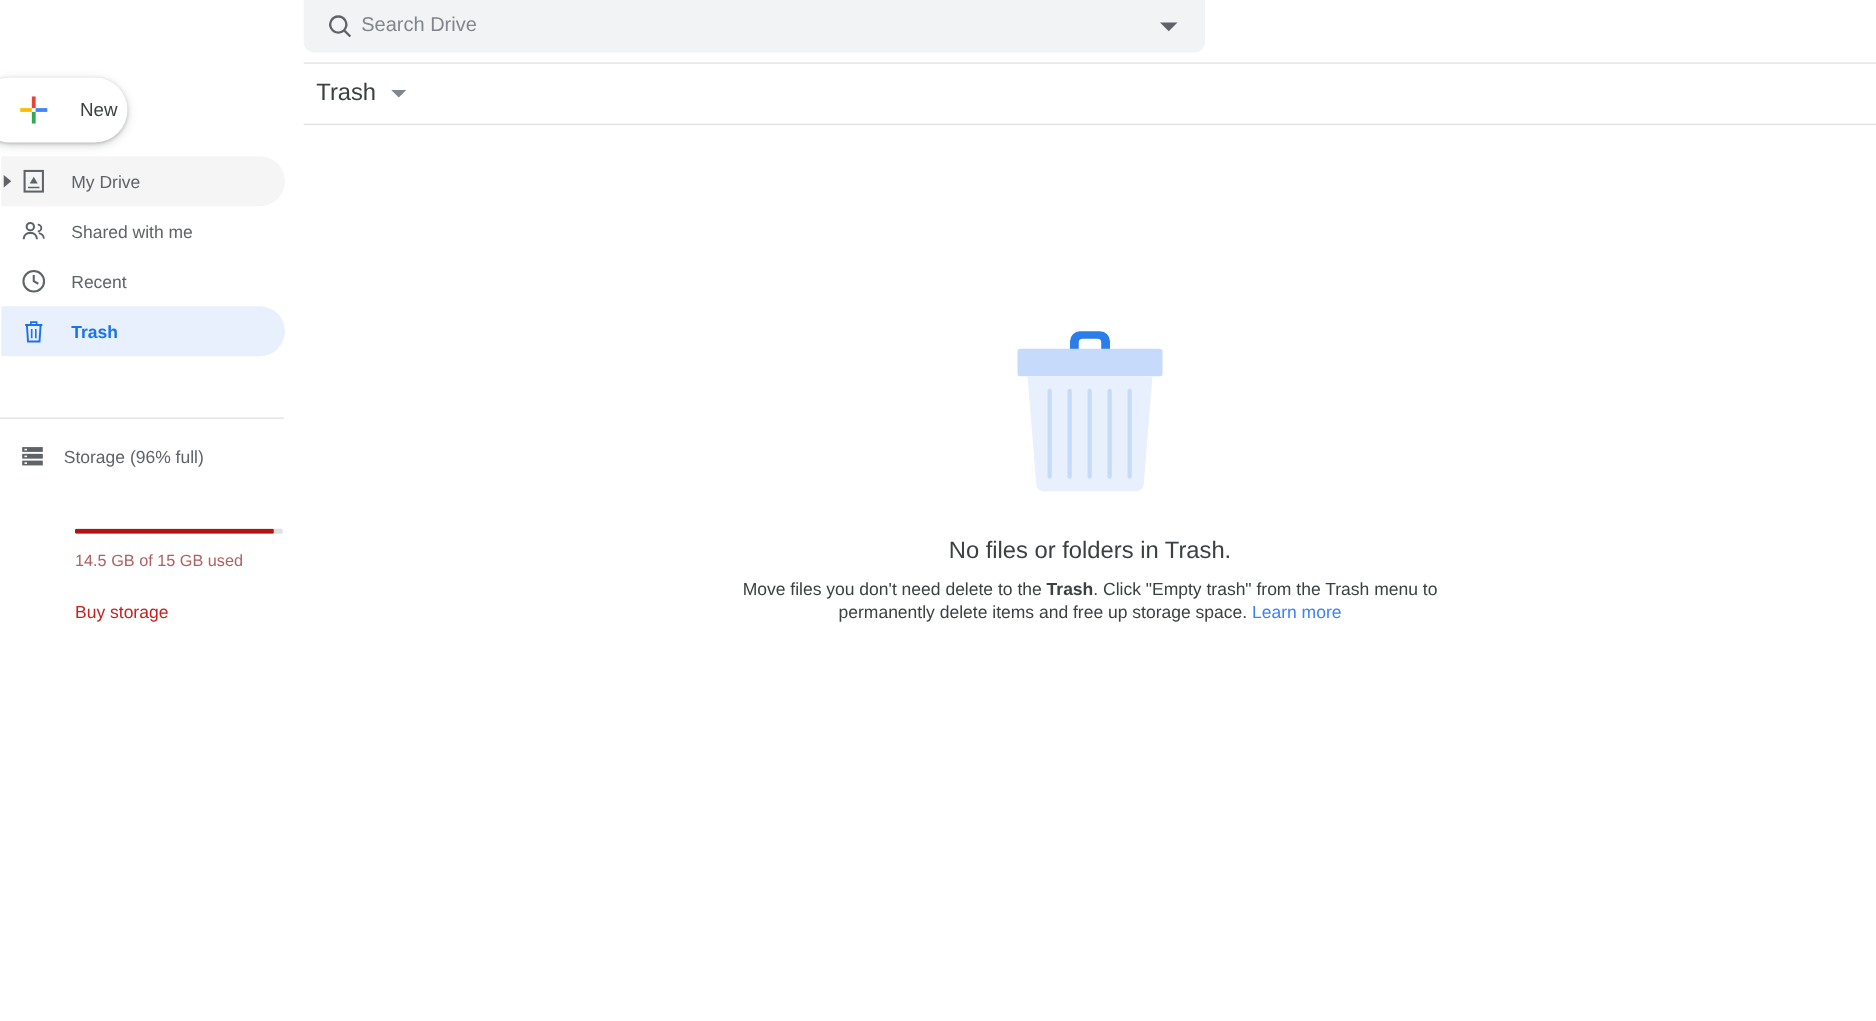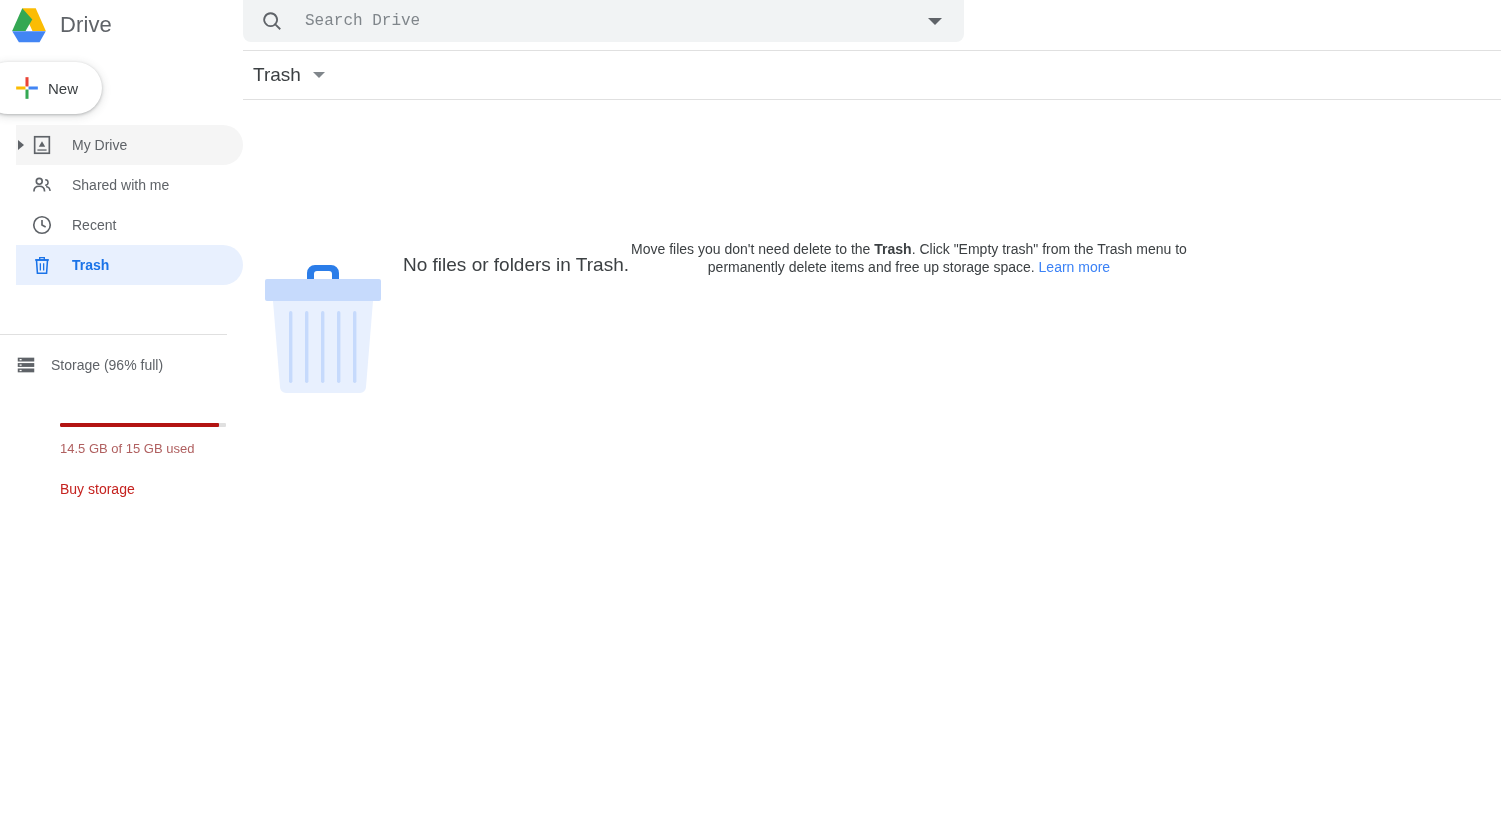--- a/index.html
+++ b/index.html
@@ -51,24 +51,24 @@
   #search-icon {
     width: 22px; height: 22px;
     margin-left: 18px;
     flex: none;
   }
   #search-input {
     border: none;
     outline: none;
     background: transparent;
     flex: 1;
-    margin-left: 20px;
+    margin-left: 4px;
     font-size: 16px;
     color: #737373;
-    font-family: Liberation Mono, monospace;
+    font-family: Liberation Sans, sans-serif;
   }
   #search-input::placeholder { color: #80868b; opacity: 1; }
   #search-options-icon {
     width: 0; height: 0;
     border-left: 7px solid transparent;
     border-right: 7px solid transparent;
     border-top: 7px solid #5f6368;
     margin-right: 22px;
     flex: none;
   }
@@ -92,29 +92,29 @@
     width: 120px; height: 52px;
     background: #ffffff;
     border-radius: 26px;
     box-shadow: 0 1px 3px rgba(60,64,67,.30), 0 2px 8px 1px rgba(60,64,67,.15);
     display: flex;
     align-items: center;
     cursor: pointer;
   }
   #new-plus { width: 26px; height: 26px; margin-left: 32px; flex: none; }
   #new-label {
-    margin-left: 8px;
+    margin-left: 24px;
     font-size: 15px;
     color: #3c4043;
     font-family: "Liberation Sans", sans-serif;
   }
 
   #nav-list {
     position: absolute;
-    left: 16px; top: 75px;
+    left: 1px; top: 75px;
     width: 243px;
   }
   .nav-item {
     position: relative;
     height: 40px;
     width: 227px;
     display: flex;
     align-items: center;
     border-top-right-radius: 20px;
     border-bottom-right-radius: 20px;
@@ -228,21 +228,21 @@
     left: 0; top: 48px;
     width: 1258px; height: 1px;
     background: #e0e0e0;
   }
 
   #empty-state {
     position: absolute;
     left: 0; top: 49px;
     width: 1258px;
     display: flex;
-    flex-direction: row;
+    flex-direction: column;
     align-items: center;
   }
   #trash-illustration {
     margin-top: 155px;
     width: 160px; height: 150px;
     display: block;
   }
   #empty-title {
     margin-top: 25px;
     font-size: 19px;
@@ -263,29 +263,20 @@
     color: #3b82f6;
     cursor: pointer;
     text-decoration: none;
   }
 </style>
 </head>
 <body>
 
 <div id="topbar">
 
-  <div id="brand">
-    <svg id="drive-logo" viewBox="0 0 48 44">
-      <polygon points="16.5,2 31.5,2 24,15" fill="#ffffff"></polygon>
-      <polygon points="16.2,2.5 31.8,2.5 43.5,29 28,29" fill="#fbbc04"></polygon>
-      <polygon points="16.2,2.5 4.5,29 20,29 27.8,15.5" fill="#34a853"></polygon>
-      <polygon points="4.6,29.2 12.3,42 36.2,42 43.4,29.2" fill="#4285f4"></polygon>
-    </svg>
-    <span id="brand-name">Drive</span>
-  </div>
 
   <div id="searchbar">
     <svg id="search-icon" viewBox="0 0 24 24">
       <path fill="none" stroke="#5f6368" stroke-width="2" d="M10.5,3.5a7,7 0 1,0 0.001,0 M15.6,15.6 L21,21"></path>
     </svg>
     <input id="search-input" type="text" placeholder="Search Drive" style="">
     <div id="search-options-icon"></div>
   </div>
 
   <div id="header-divider"></div>

